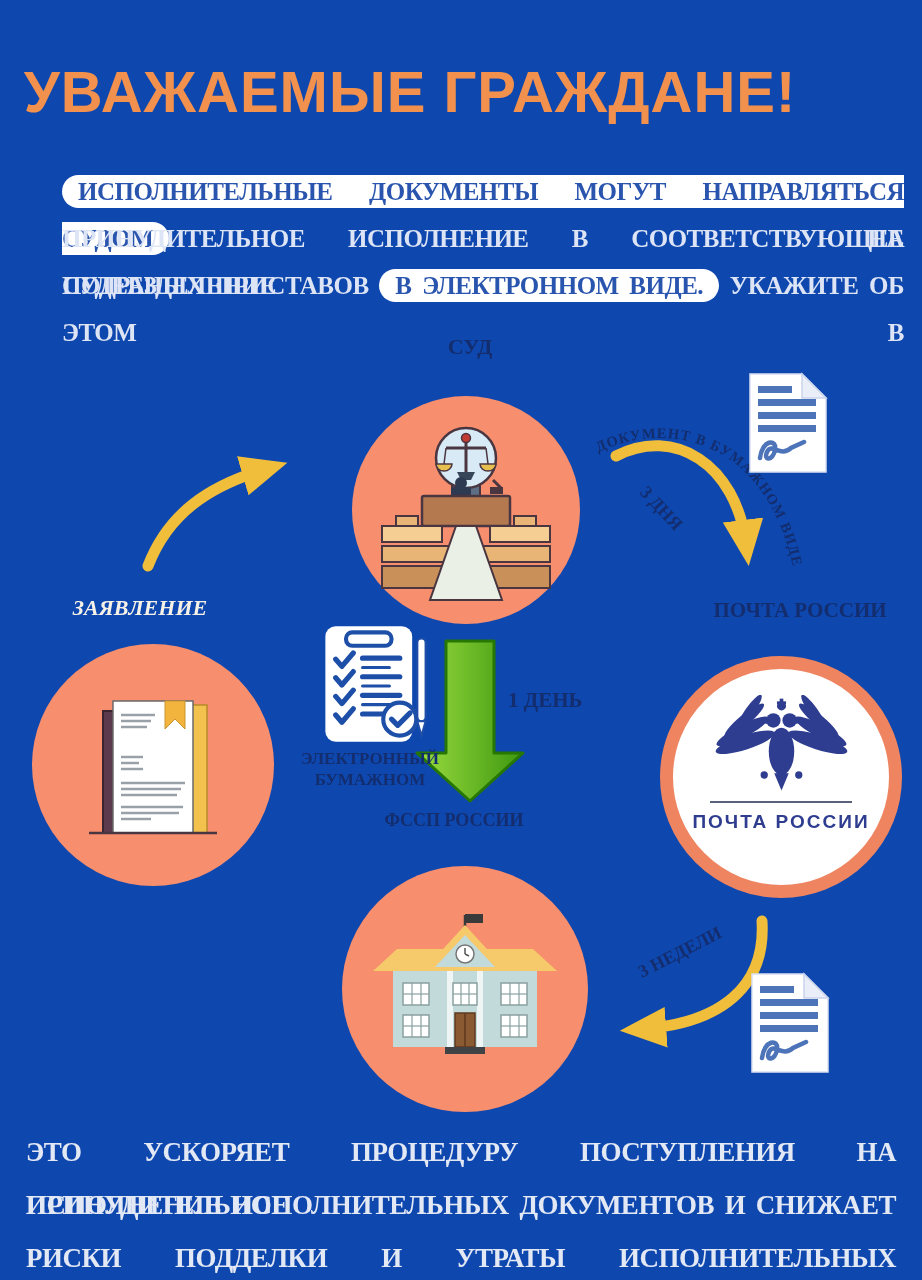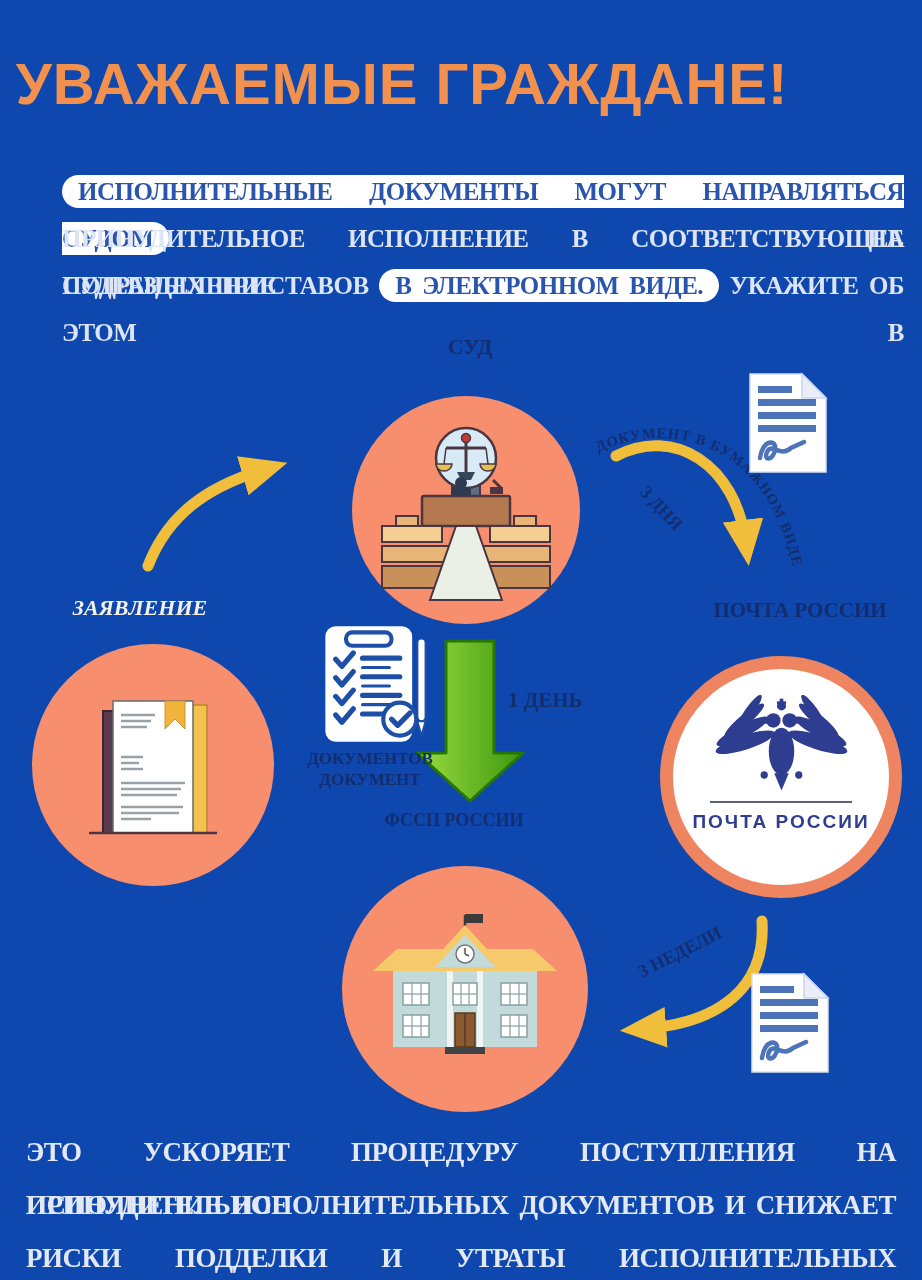--- a/index.html
+++ b/index.html
@@ -7,21 +7,21 @@
     position:relative;width:922px;height:1280px;overflow:hidden;
     background:#0E47AE;
     font-family:"Liberation Serif", serif;
   }
   
   .title{
     position:absolute;top:50px;left:0;width:804px;
     text-align:center;
     font-family:"Liberation Sans", sans-serif;
     font-weight:bold;font-size:58px;letter-spacing:1px;
-    color:#F2914E;margin:0;
+    color:#F2914E;margin:8px;
   }
   
   .intro{position:absolute;top:168px;left:18px;width:886px;}
   .intro-line{
     height:47px;line-height:47px;
     font-weight:bold;font-size:25px;letter-spacing:-0.5px;
     color:#DCE4F5;white-space:nowrap;
   }
   .intro-line.just{text-align:justify;text-align-last:justify;white-space:normal;margin-left:44px;}
   .pill{
@@ -190,21 +190,21 @@
       </g>
       <g stroke="#1E4FA8" stroke-width="3" fill="none" stroke-linecap="round">
         <line x1="42" y1="44" x2="68" y2="44"></line>
         <line x1="42" y1="62" x2="68" y2="62"></line>
         <line x1="42" y1="80" x2="68" y2="80"></line>
       </g>
       <circle cx="78" cy="94" r="16" fill="#FFFFFF" stroke="#1E4FA8" stroke-width="4"></circle>
       <path d="M70,94 l6,6 l12,-12" fill="none" stroke="#1E4FA8" stroke-width="5" stroke-linecap="round" stroke-linejoin="round"></path>
     </svg>
   </div>
-  <div class="lbl" style="left:300px;top:748px;width:140px;font-size:17px;line-height:21px;">ДОКУМЕНТОВ ДОКУМЕНТ</div>
+  <div class="lbl" style="left:300px;top:748px;width:140px;font-size:17px;line-height:21px;">ЭЛЕКТРОННЫЙ БУМАЖНОМ</div>
 
   <div class="lbl" style="left:508px;top:688px;width:120px;font-size:21px;text-align:left;">1 ДЕНЬ</div>
 
   <div class="lbl" style="left:344px;top:810px;width:220px;font-size:18px;">ФССП РОССИИ</div>
 
   <div class="lbl" style="left:695px;top:598px;width:210px;font-size:21px;">ПОЧТА РОССИИ</div>
 
   <div class="post-circle" style="left:660px;top:656px;width:242px;height:242px;">
     <svg width="165" height="100" viewBox="0 0 170 110" style="margin-top:26px;">
       <g fill="#2E3D8F">

